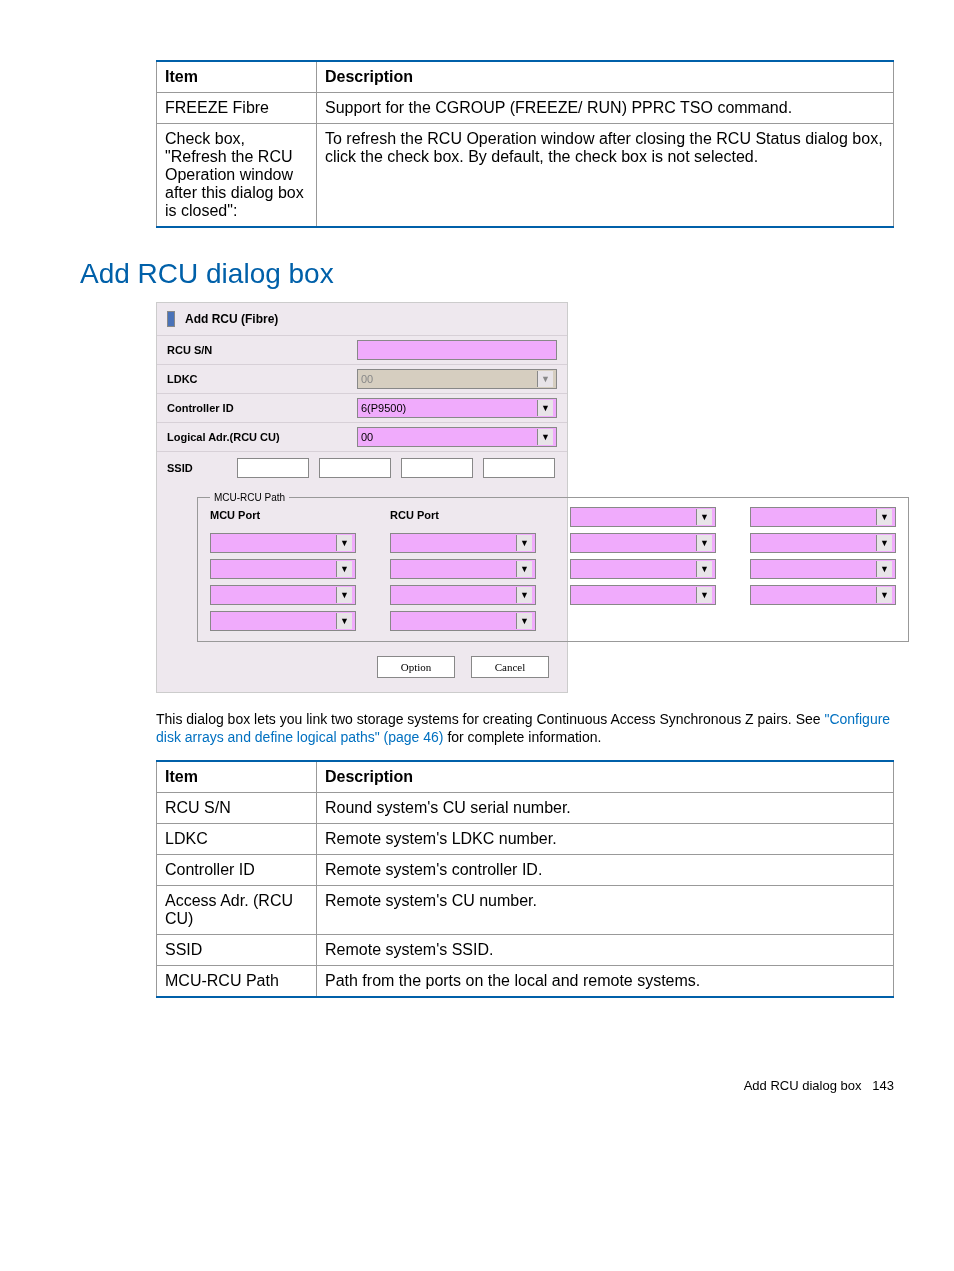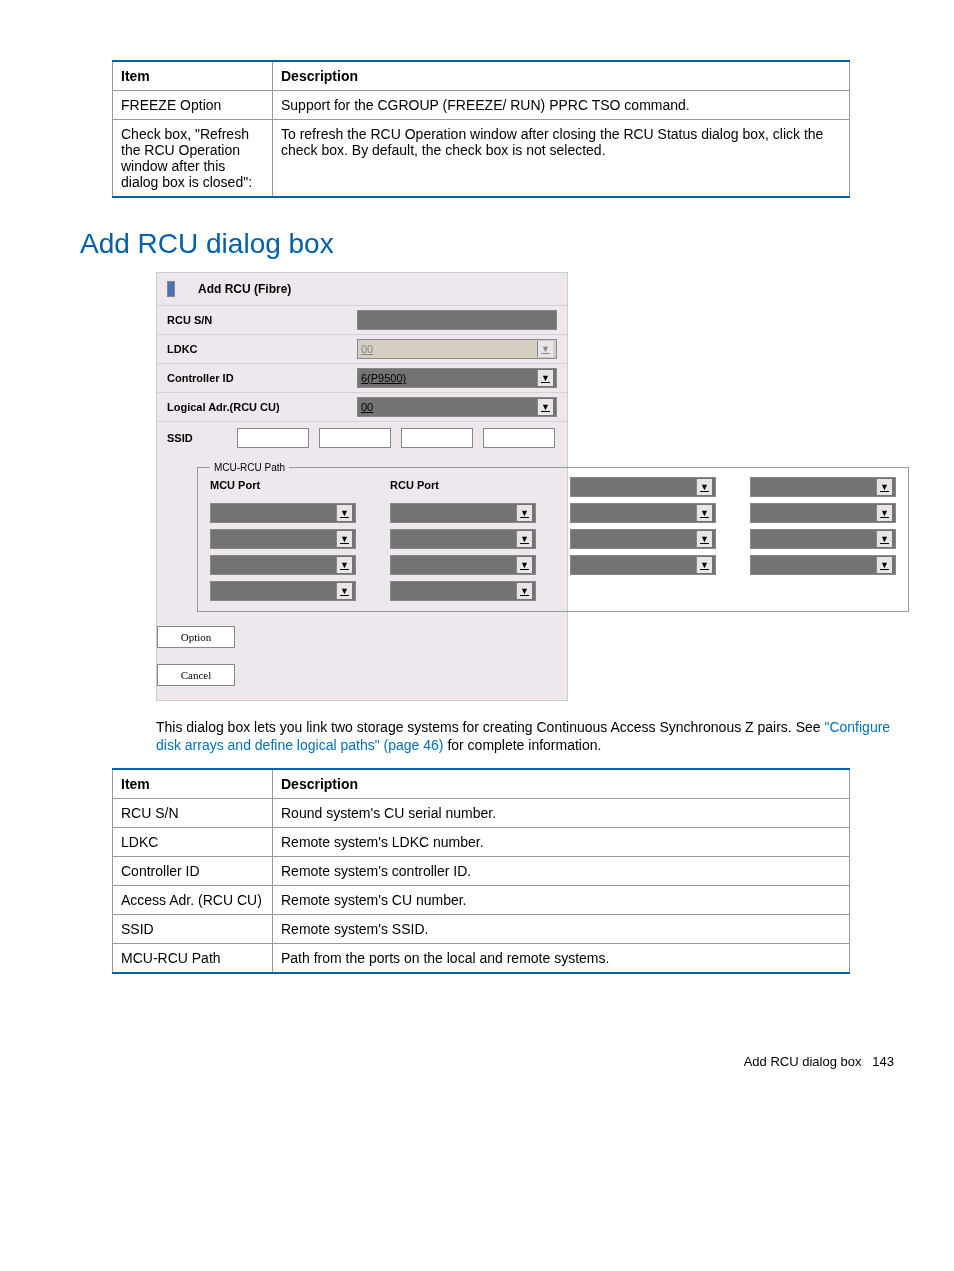--- a/index.html
+++ b/index.html
@@ -11,22 +11,22 @@
     color: #000;
     width: 954px;
   }
   .page {
     padding: 60px 60px 20px 80px;
   }
   
   table.doc-table {
     border-collapse: collapse;
     width: 738px;
-    margin-left: 32px;
-    font-size: 14px;
+    margin-left: 76px;
+    font-size: 16px;
     border-radius: 30px;
   }
   table.doc-table th, table.doc-table td {
     border: 1px solid #999;
     padding: 6px 8px;
     text-align: left;
     vertical-align: top;
     font-weight: normal;
   }
   table.doc-table thead th {
@@ -51,21 +51,21 @@
     margin-left: 76px;
     width: 412px;
     background: #eee8ee;
     border: 1px solid #ccc;
     padding: 0 0 14px 0;
     font-family: Tahoma, Arial, sans-serif;
   }
   .dlg-title {
     display: flex;
     align-items: center;
-    gap: 23px;
+    gap: 10px;
     padding: 8px 10px;
     font-weight: bold;
     font-size: 12px;
     background:#eee8ee;
   }
   .bluebar {
     width: 8px; height: 16px; background: #4a72b8;
     border:1px solid #888;
   }
   .dlg-row {
@@ -74,46 +74,46 @@
     padding: 4px 10px;
     border-top: 1px solid #d7d0d7;
     font-size: 11px;
   }
   .dlg-row .lbl { width: 190px; font-weight: bold; }
   .dlg-row .ctrl { flex: 1; }
   .ctrl input[type=text], .combo {
     width: 100%;
     height: 20px;
     border: 1px solid #888;
-    background: #737373;
+    background: #f0abfc;
     font-size: 11px;
     padding: 1px 3px;
   }
-  .combo { display:flex; align-items:center; justify-content:space-between;text-decoration:underline; }
+  .combo { display:flex; align-items:center; justify-content:space-between; }
   .combo .arrow {
     width:16px; height:100%; text-align:center; line-height:16px;
     border-left:1px solid #888; background:#e8e4e8;
     font-size:9px;
   }
   .combo.disabled { background:#d6cec0; color:#888; }
   .ssid-row { display:flex; align-items:center; gap:10px; padding:6px 10px; border-top:1px solid #d7d0d7;}
   .ssid-row .lbl { font-weight:bold; font-size:11px; width:60px;}
   .ssid-row input { width:72px; height:20px; border:1px solid #888; background:#fff; }
   fieldset.path {
     margin: 8px 16px 10px 40px;
     border:1px solid #999;
     font-size:11px;
     padding: 4px 12px 10px 12px;
   }
   fieldset.path legend { font-size:10px; padding:0 4px; }
   .path-grid { display:grid; grid-template-columns: 1fr 1fr 1fr 1fr; gap:6px 34px; }
   .path-grid .hdr { font-weight:bold; font-size:11px; padding:2px 0; }
   .path-grid .combo { width:146px; }
   .dlg-buttons {
-    display:flex; gap:16px; justify-content:flex-end; padding:4px 18px 0 0;flex-direction:column;
+    display:flex; gap:16px; justify-content:flex-end; padding:4px 18px 0 0;
   }
   .dlg-buttons button {
     width:78px; height:22px;
     background:#fff; border:1px solid #888;
     font-family:Tahoma; font-size:11px;
   }
 
   p.body {
     margin: 18px 0 14px 76px;
     font-size: 14px;
@@ -136,21 +136,21 @@
 
   <table class="doc-table">
     <thead>
       <tr>
         <th class="col-item">Item</th>
         <th>Description</th>
       </tr>
     </thead>
     <tbody id="table1-body">
         <tr>
-          <td class="col-item">FREEZE Option</td>
+          <td class="col-item">FREEZE Fibre</td>
           <td>Support for the CGROUP (FREEZE/ RUN) PPRC TSO command.</td>
         </tr>
         <tr>
           <td class="col-item">Check box, "Refresh the RCU Operation window after this dialog box is closed":</td>
           <td>To refresh the RCU Operation window after closing the RCU Status dialog box, click the check box. By default, the check box is not selected.</td>
         </tr>
       </tbody>
   </table>
 
   <h2 class="section">Add RCU dialog box</h2>

